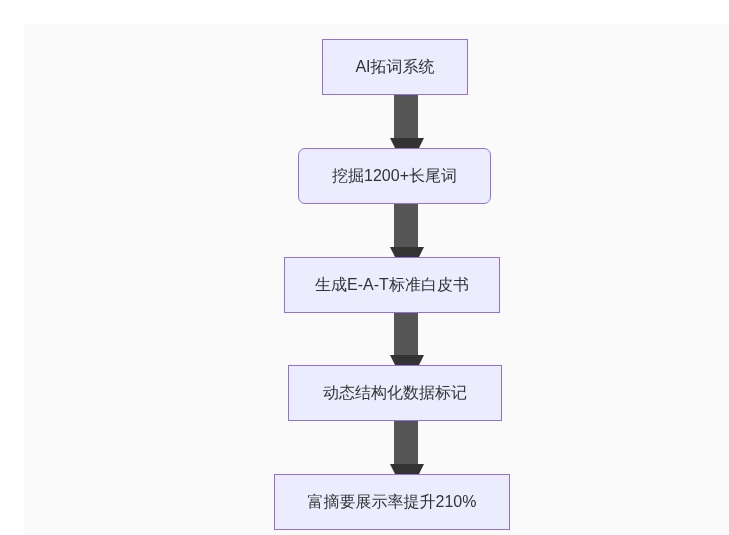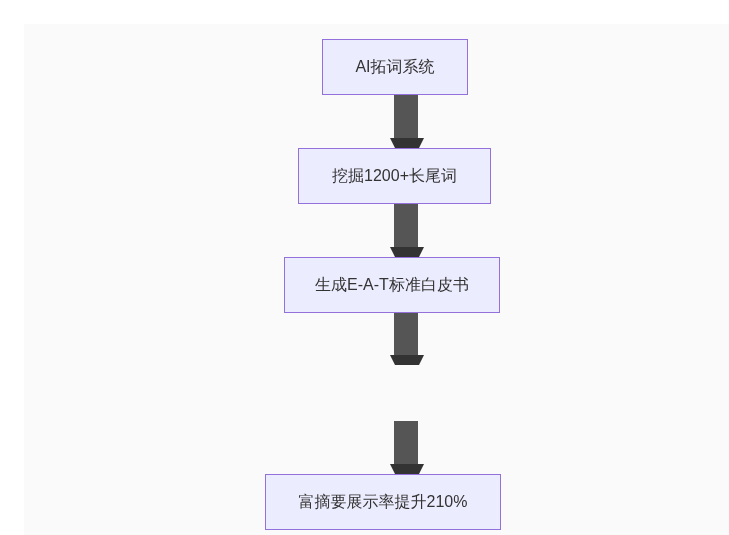--- a/index.html
+++ b/index.html
@@ -28,24 +28,24 @@
     border: 1px solid var(--node-border);
     color: var(--node-text-color);
     font-size: 16px;
     display: flex;
     align-items: center;
     justify-content: center;
     text-align: center;
     white-space: nowrap;
   }
   .n1 { left: 298px; top: 15px;  width: 146px; }
-  .n2 { left: 274px; top: 124px; width: 193px; }
+  .n2 { left: 274px; top: 124px; width: 193px; border-radius: 7px; }
   .n3 { left: 260px; top: 233px; width: 216px; }
   .n4 { left: 264px; top: 341px; width: 214px; }
-  .n5 { left: 241px; top: 450px; width: 236px; }
+  .n5 { left: 250px; top: 450px; width: 236px; }
 
   .arrow-line {
     position: absolute;
     left: 370px;
     width: 2px;
     background: var(--edge-line-color);
   }
   .arrow-head {
     position: absolute;
     left: 366px;
@@ -82,20 +82,23 @@
   <div class="arrow-line l2"></div>
   <div class="arrow-head h2"></div>
 
   <div class="node n3">
     <span>生成E-A-T标准白皮书</span>
   </div>
 
   <div class="arrow-line l3"></div>
   <div class="arrow-head h3"></div>
 
+  <div class="node n4">
+    <span>动态结构化数据标记</span>
+  </div>
 
   <div class="arrow-line l4"></div>
   <div class="arrow-head h4"></div>
 
   <div class="node n5">
     <span>富摘要展示率提升210%</span>
   </div>
 
 </div>
 

